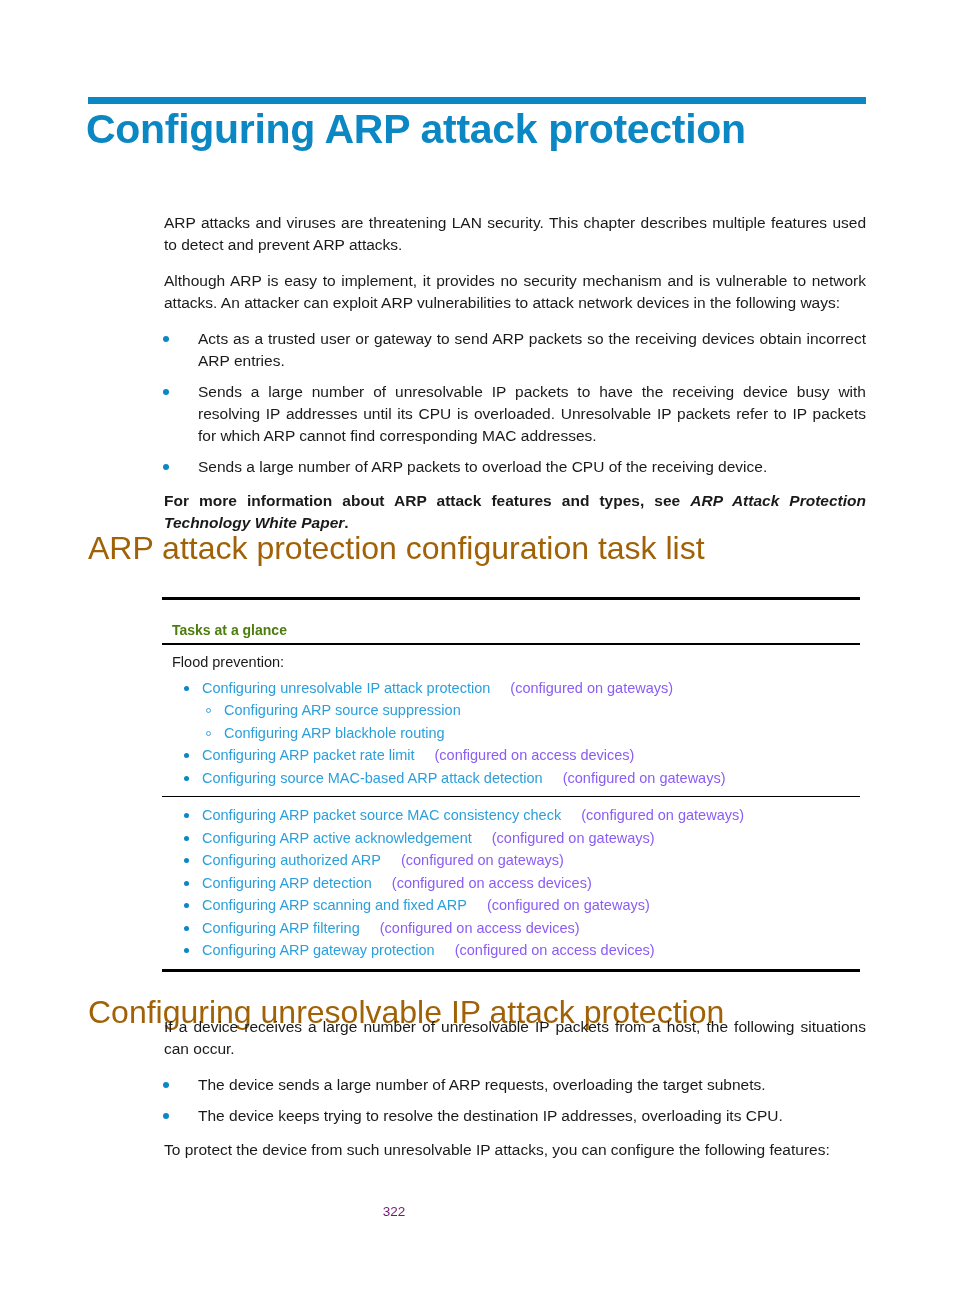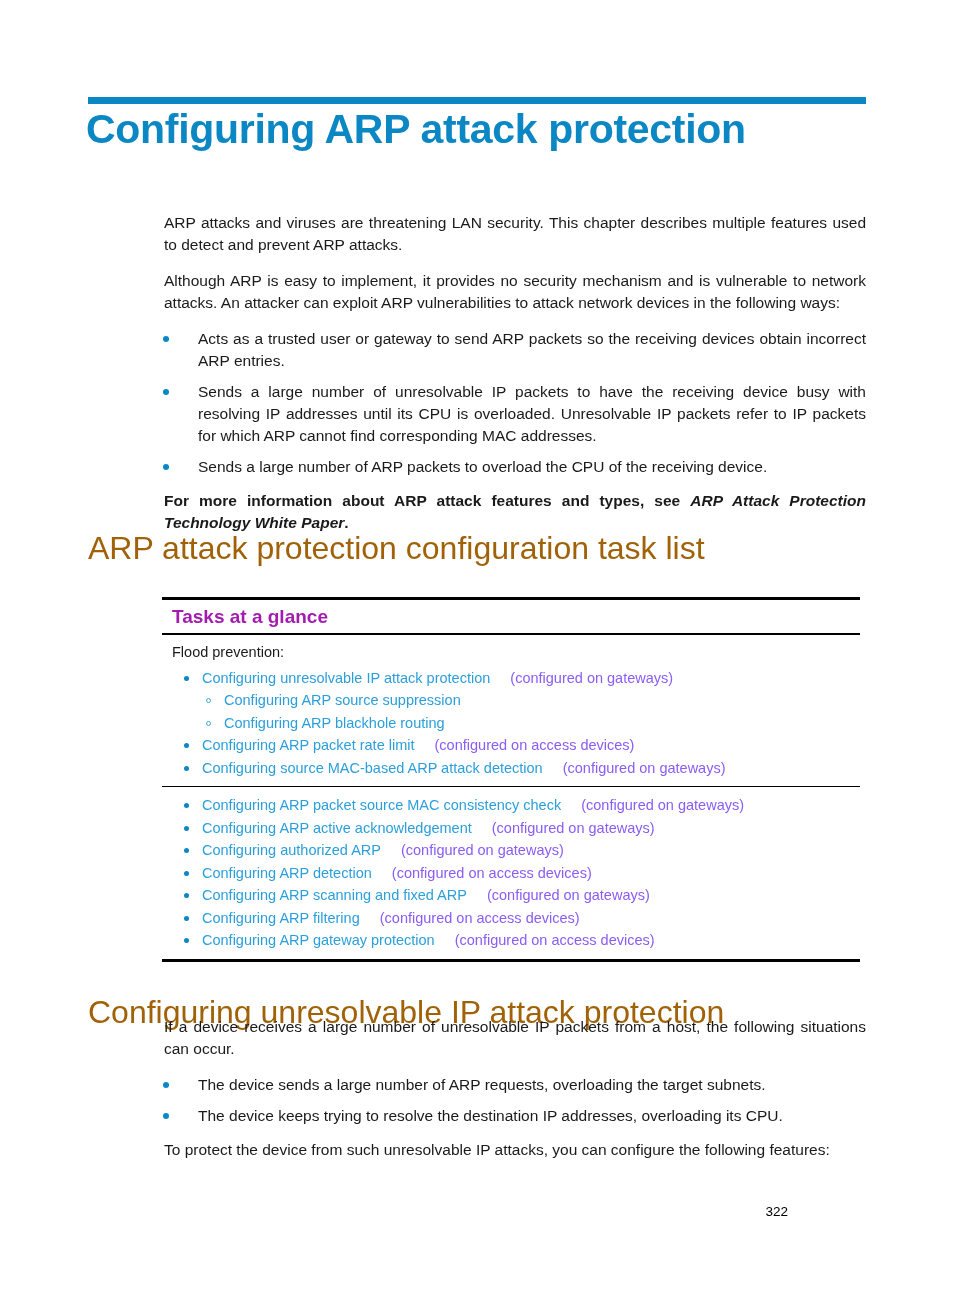--- a/index.html
+++ b/index.html
@@ -104,24 +104,24 @@
   
   .task-table {
     position: absolute;
     left: 162px;
     top: 597px;
     width: 698px;
     border-top: 3px solid #000;
     border-bottom: 3px solid #000;
   }
   .task-table-header {
-    font-size: 19px;
+    font-size: 14px;
     font-weight: bold;
-    color: #a21caf;
-    padding: 6px 10px 5px 10px;
+    color: #4d7c0f;
+    padding: 22px 10px 5px 10px;
     border-bottom: 2px solid #000;
   }
   .task-group {
     padding: 7px 10px 7px 10px;
   }
   .task-group + .task-group {
     border-top: 1px solid #000;
   }
   .group-label {
     font-size: 14.5px;
@@ -180,23 +180,23 @@
     text-decoration: none;
   }
   span.plain { color: #8b5cf6; padding-left: 16px; }
 
   
   .page-number {
     position: absolute;
     left: 0;
     top: 1204px;
     width: 788px;
-    text-align: right;
+    text-align: center;
     font-size: 13.5px;
-    color: #000000;
+    color: #701a75;
   }
 </style>
 </head>
 <body>
 
 <div class="page">
 
   <div class="chapter-rule"></div>
   <div class="chapter-title">Configuring ARP attack protection</div>
 

